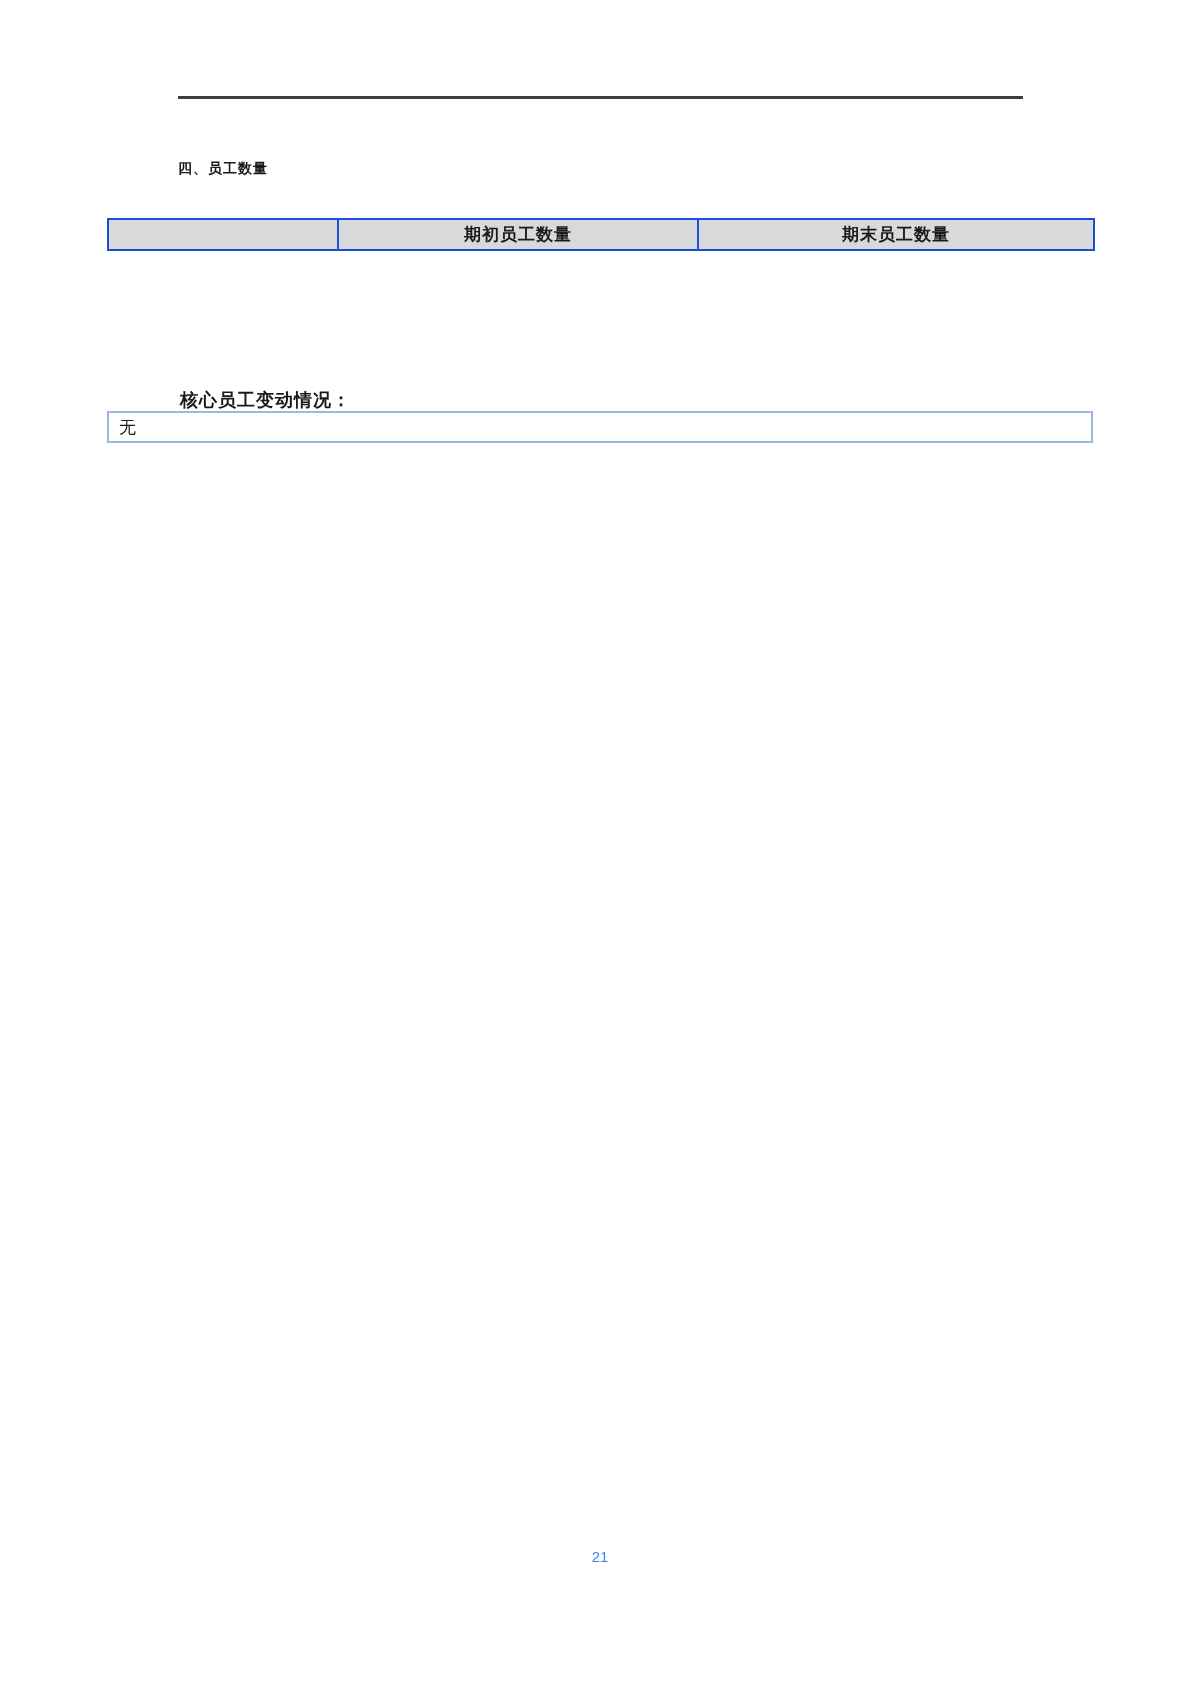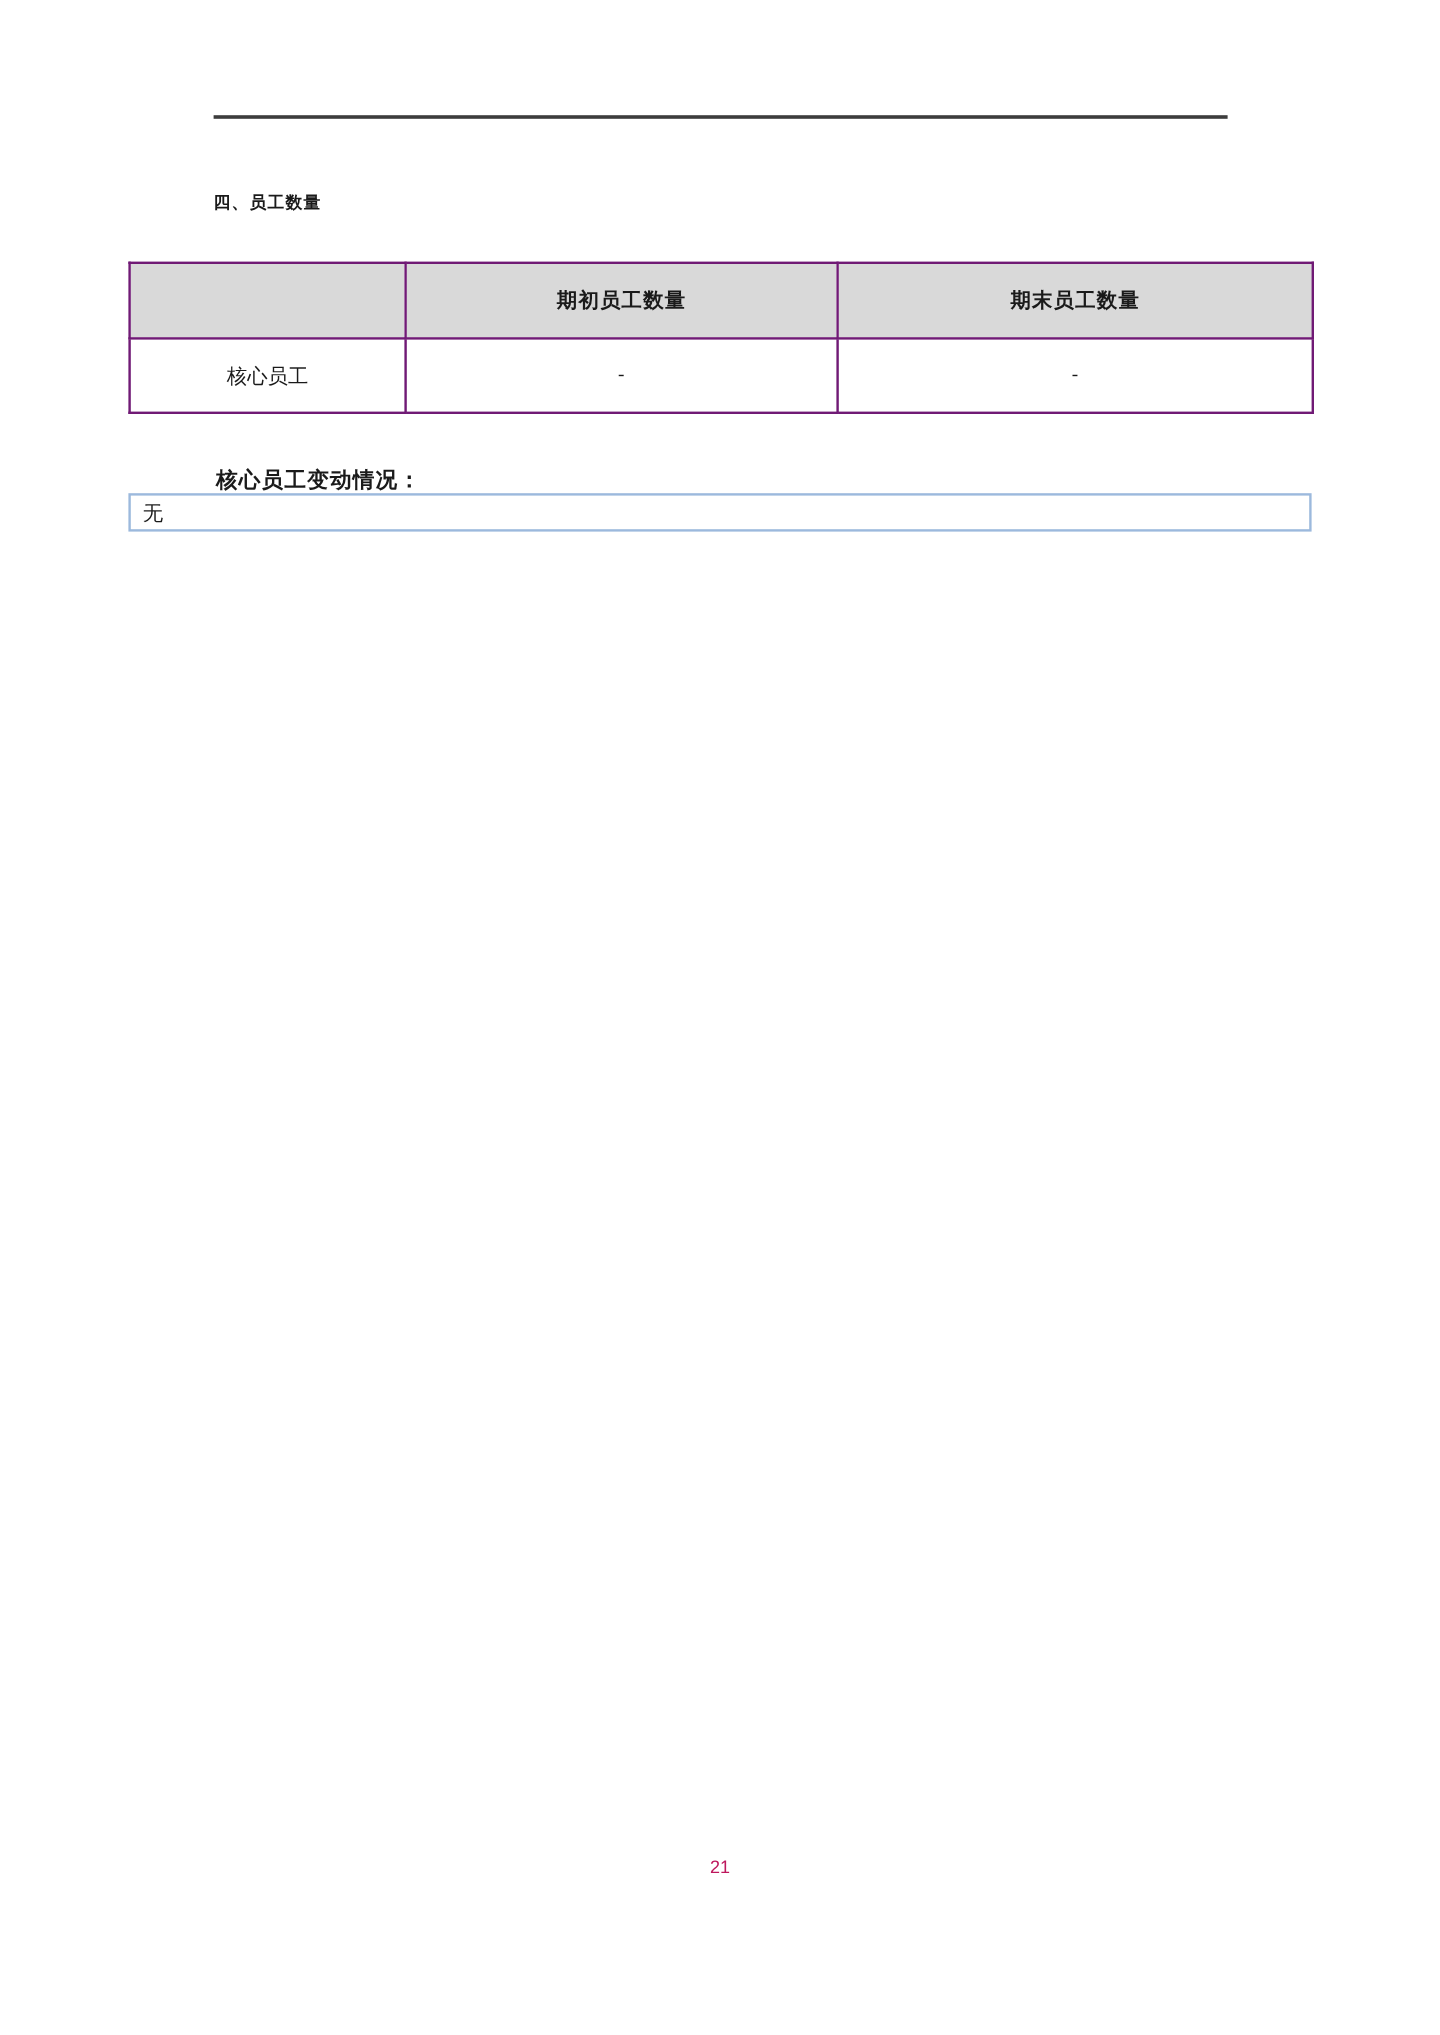--- a/index.html
+++ b/index.html
@@ -58,24 +58,24 @@
   
   .emp-table {
     position: absolute;
     left: 107px;
     top: 218px;
     width: 986px;
     border-collapse: collapse;
     table-layout: fixed;
   }
   .emp-table th, .emp-table td {
-    border: 2px solid #701a75;
+    border: 2px solid #1d4ed8;
     text-align: center;
     vertical-align: middle;
-    padding: 16px;
+    padding: 0;
     overflow: hidden;
   }
   .emp-table th {
     background: #d9d9d9;
     height: 29px;
     font-size: 17px;
     font-weight: bold;
     letter-spacing: 1px;
   }
   .emp-table td {
@@ -112,21 +112,21 @@
 
   
   .page-number {
     position: absolute;
     left: 0;
     top: 1548px;
     width: 1200px;
     text-align: center;
     font-family: "Liberation Sans", "DejaVu Sans", sans-serif;
     font-size: 15px;
-    color: #be185d;
+    color: #3b82f6;
   }
 </style>
 </head>
 <body>
 
 <div class="page">
 
   <div class="header-rule"></div>
 
   <div class="section-title">四、员工数量</div>
@@ -138,25 +138,20 @@
       <col style="width:396px">
     </colgroup>
     <thead>
       <tr>
         <th></th>
         <th>期初员工数量</th>
         <th>期末员工数量</th>
       </tr>
     </thead>
     <tbody>
-      <tr>
-        <td>核心员工</td>
-        <td class="num-cell">-</td>
-        <td class="num-cell">-</td>
-      </tr>
     </tbody>
   </table>
 
   <div class="change-label">核心员工变动情况：</div>
   <div class="change-box">
     <span>无</span>
   </div>
 
   <div class="page-number">21</div>
 

